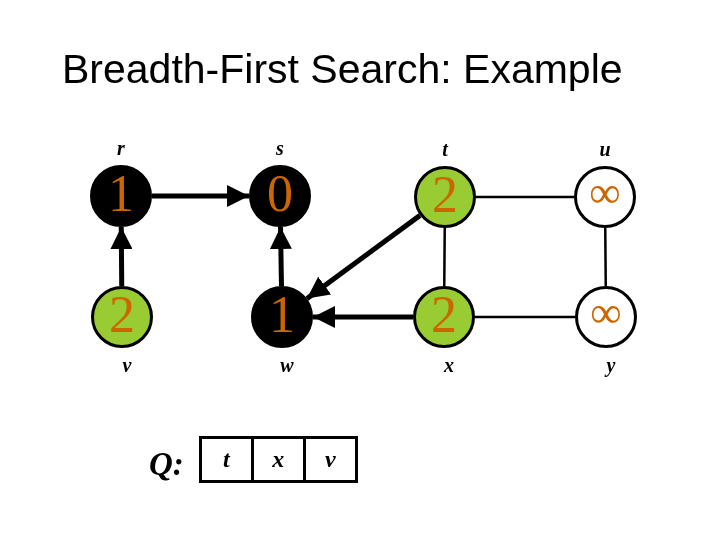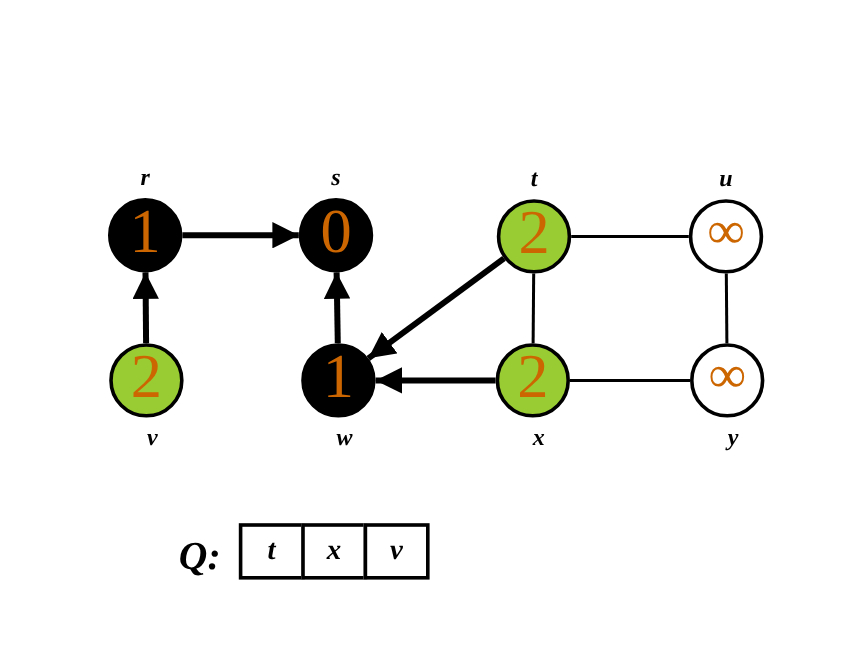--- a/index.html
+++ b/index.html
@@ -77,20 +77,21 @@
     font-size: 24px;
     color: #000000;
     background: #ffffff;
   }
   .queue-cell:first-child { margin-left: 0; }
 </style>
 </head>
 <body>
 
 <div class="slide">
+  <div class="title">Breadth-First Search: Example</div>
   <div id="graph-layer">
       <svg id="edge-svg" width="720" height="540">
         <defs>
           <marker id="arrowhead" markerUnits="userSpaceOnUse" markerWidth="24" markerHeight="22" refX="22" refY="11" orient="auto">
             <path d="M0,0 L22,11 L0,22 Z" fill="#000000"></path>
           </marker>
         </defs>
         <line x1="476" y1="197" x2="574" y2="197" stroke="#000000" stroke-width="2.5"></line>
         <line x1="444.7416756361069" y1="227.99892366716978" x2="444.2583243638931" y2="286.0010763328302" stroke="#000000" stroke-width="2.5"></line>
         <line x1="605.258324363893" y1="227.99892366716978" x2="605.741675636107" y2="286.0010763328302" stroke="#000000" stroke-width="2.5"></line>

